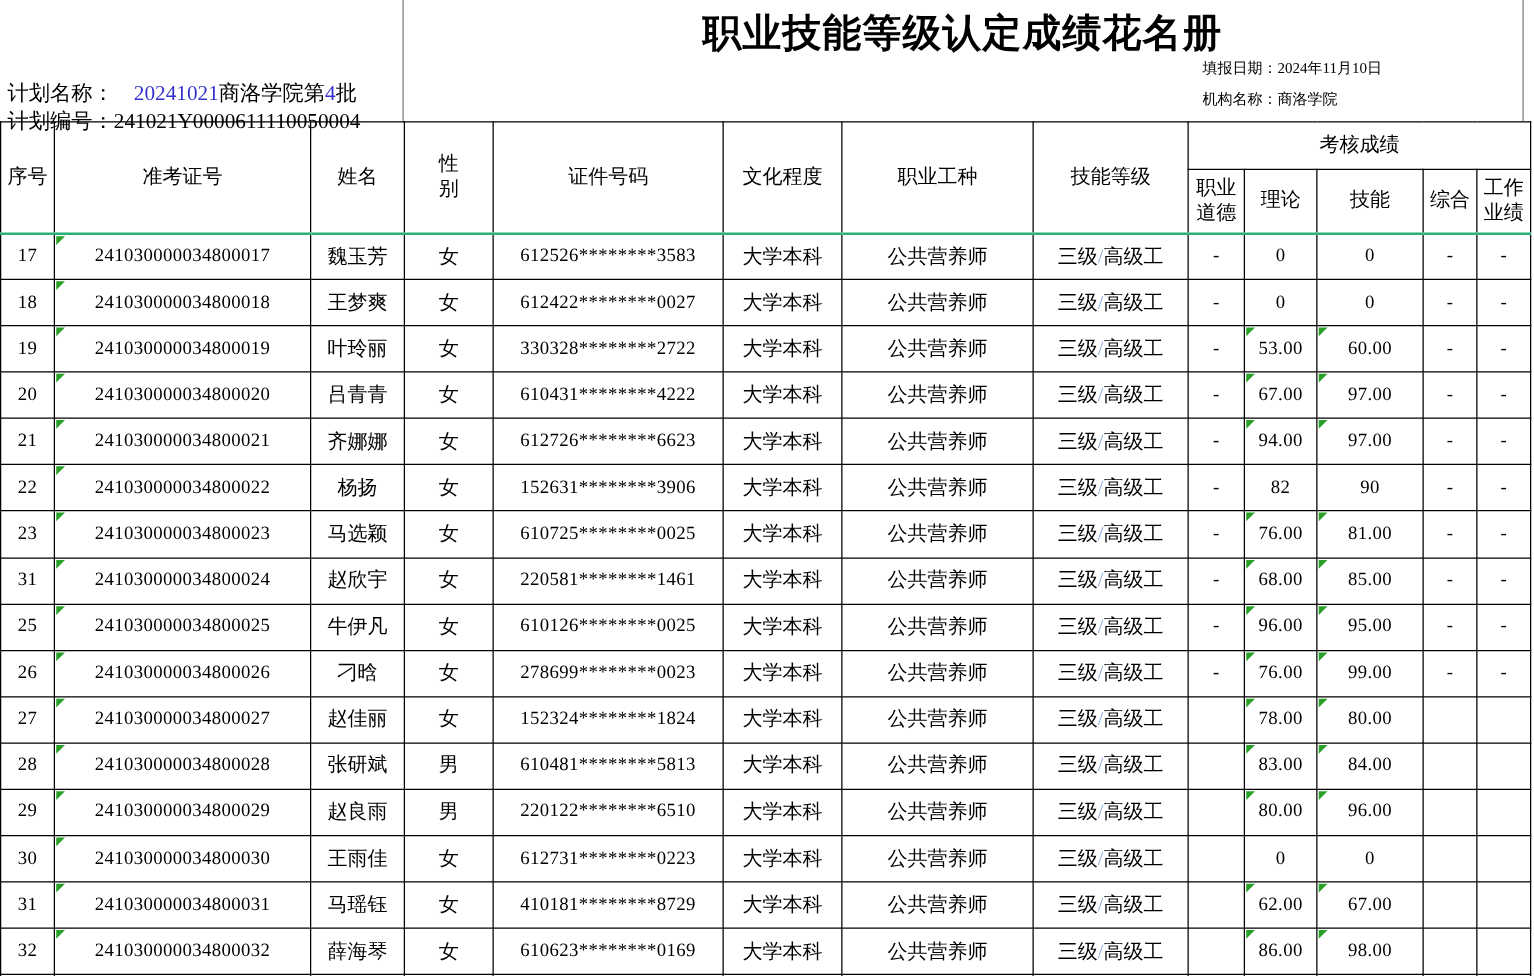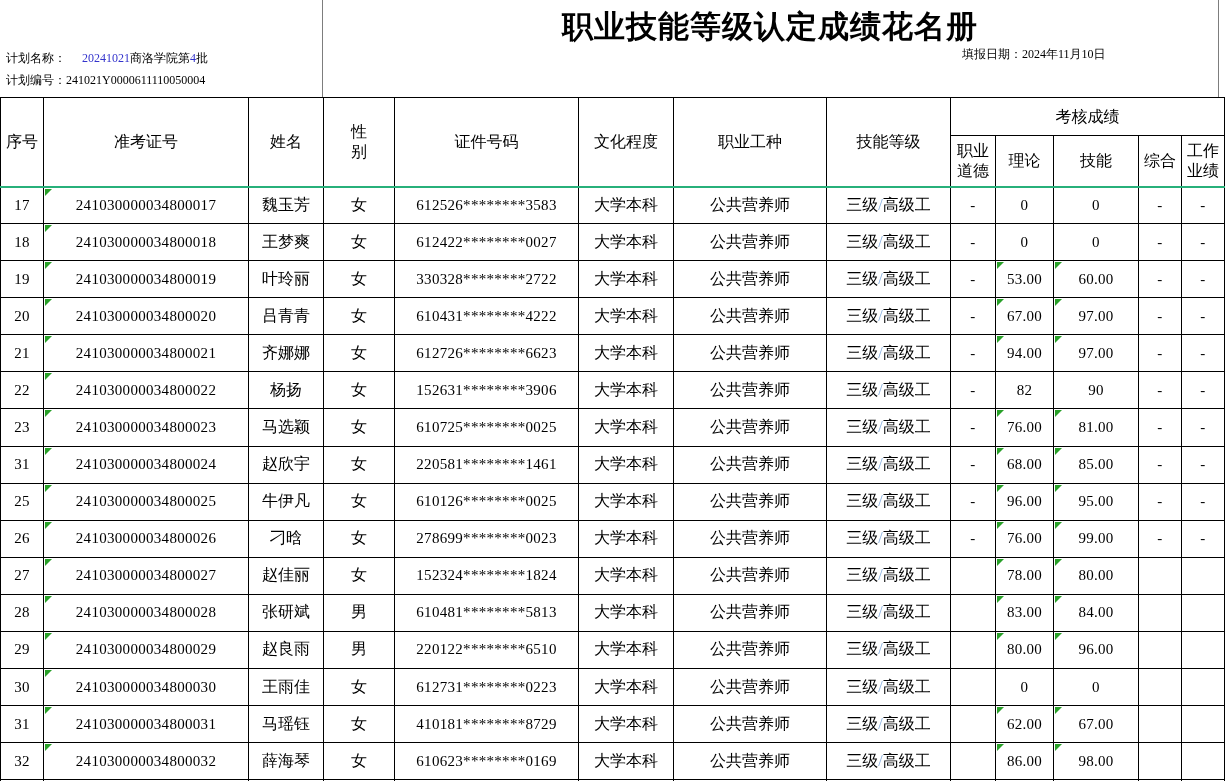--- a/index.html
+++ b/index.html
@@ -4,21 +4,21 @@
 <style>
   html,body{margin:0;padding:0;background:#fff;}
   .page{position:relative;width:1227px;height:781px;background:#ffffff;overflow:hidden;
         font-family:"Liberation Serif","DejaVu Serif",serif;color:#000;}
   
   .vline{position:absolute;top:0;height:97px;width:1px;background:#7d7d7d;}
   .vline.a{left:322px;} .vline.b{left:1218px;}
   .title{position:absolute;left:322px;top:6px;width:896px;text-align:center;
          font-size:31px;font-weight:bold;letter-spacing:1px;
          font-family:"Liberation Sans","DejaVu Sans",sans-serif;}
-  .planinfo{position:absolute;left:6px;top:47px;font-size:12px;line-height:22px;white-space:nowrap;}
+  .planinfo{position:absolute;left:6px;top:64px;font-size:17px;line-height:22px;white-space:nowrap;}
   .planinfo .gap{display:inline-block;width:16px;}
   .blue{color:#3333cc;}
   .rightinfo{position:absolute;left:962px;top:42px;font-size:12px;line-height:25px;white-space:nowrap;}
   
   table.grid{position:absolute;left:0;top:97px;width:1224px;border-collapse:collapse;table-layout:fixed;}
   .grid th,.grid td{border:1px solid #000;padding:0;margin:0;text-align:center;vertical-align:middle;
         font-weight:normal;overflow:hidden;position:relative;}
   .grid th{font-size:16px;white-space:pre-line;line-height:1.25;}
   .grid td{font-size:16px;}
   .grid td.num{font-size:15px;letter-spacing:0.3px;}
@@ -41,20 +41,21 @@
 
   <div class="title">职业技能等级认定成绩花名册</div>
 
   <div class="planinfo">
     <div><span>计划名称：</span><span class="gap"></span><span class="blue">20241021</span><span>商洛学院第</span><span class="blue">4</span><span>批</span></div>
     <div><span>计划编号：</span><span>241021Y0000611110050004</span></div>
   </div>
 
   <div class="rightinfo">
     <div><span>填报日期：</span><span>2024年11月10日</span></div>
+    <div><span>机构名称：</span><span>商洛学院</span></div>
   </div>
 
   <table class="grid">
     <colgroup>
       <col style="width:43px">
         <col style="width:205px">
         <col style="width:75px">
         <col style="width:71px">
       <col style="width:184px">
         <col style="width:95px">

